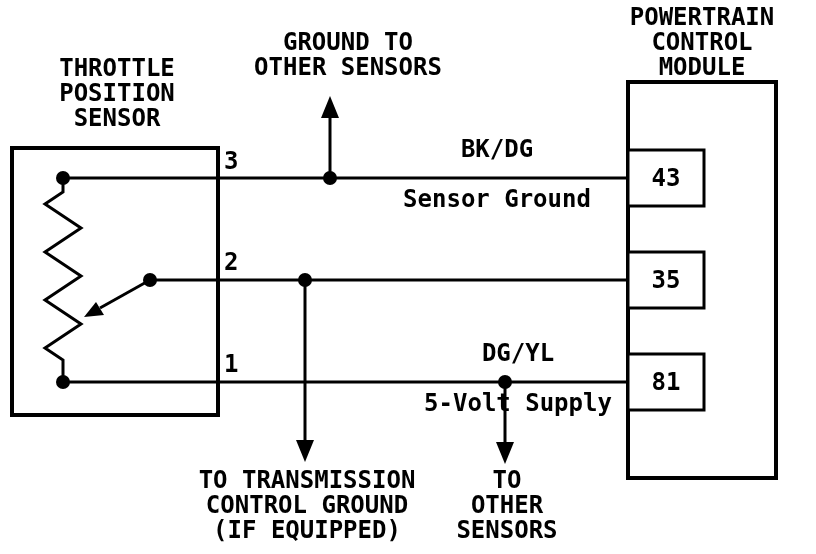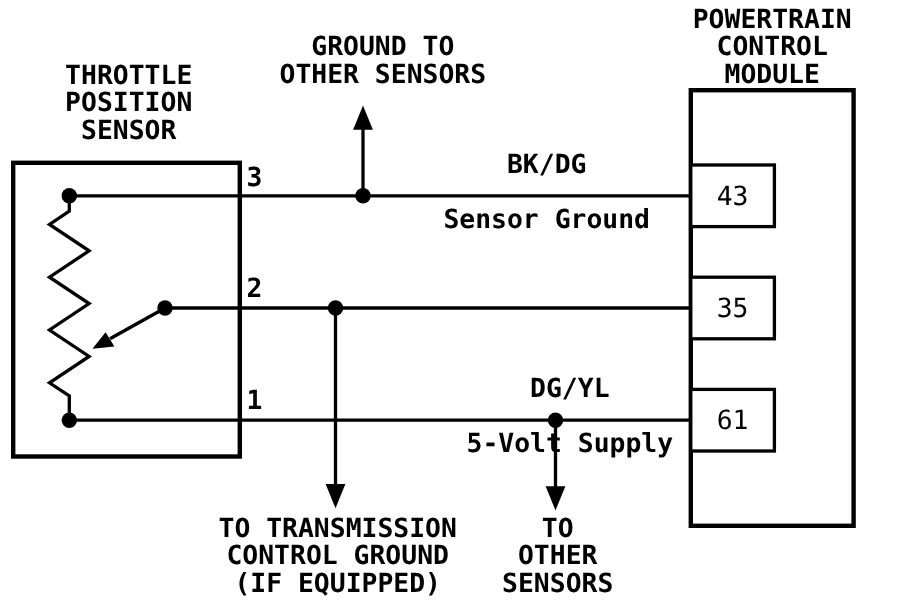--- a/index.html
+++ b/index.html
@@ -39,21 +39,21 @@
     color: #000000;
     width: 30px;
     text-align: left;
   }
   .pin {
     position: absolute;
     display: flex;
     align-items: center;
     justify-content: center;
     font-family: "DejaVu Sans Mono", monospace;
-    font-weight: normal;
+    font-weight: bold;
     font-size: 24px;
     color: #000000;
   }
 </style>
 </head>
 <body>
 
 <div class="diagram">
 
   <svg width="816" height="554" viewBox="0 0 816 554">
@@ -121,15 +121,15 @@
   </div>
 
 
   <div class="lbl" style="left:388px; top:316px; width:260px;">
     <div>DG/YL</div>
     <div>5-Volt Supply</div>
   </div>
 
   <div class="pin" style="left:628px; top:150px; width:76px; height:56px;">43</div>
   <div class="pin" style="left:628px; top:252px; width:76px; height:56px;">35</div>
-  <div class="pin" style="left:628px; top:354px; width:76px; height:56px;">61</div>
+  <div class="pin" style="left:628px; top:354px; width:76px; height:56px;">81</div>
 
 </div>
 
 </body></html>

